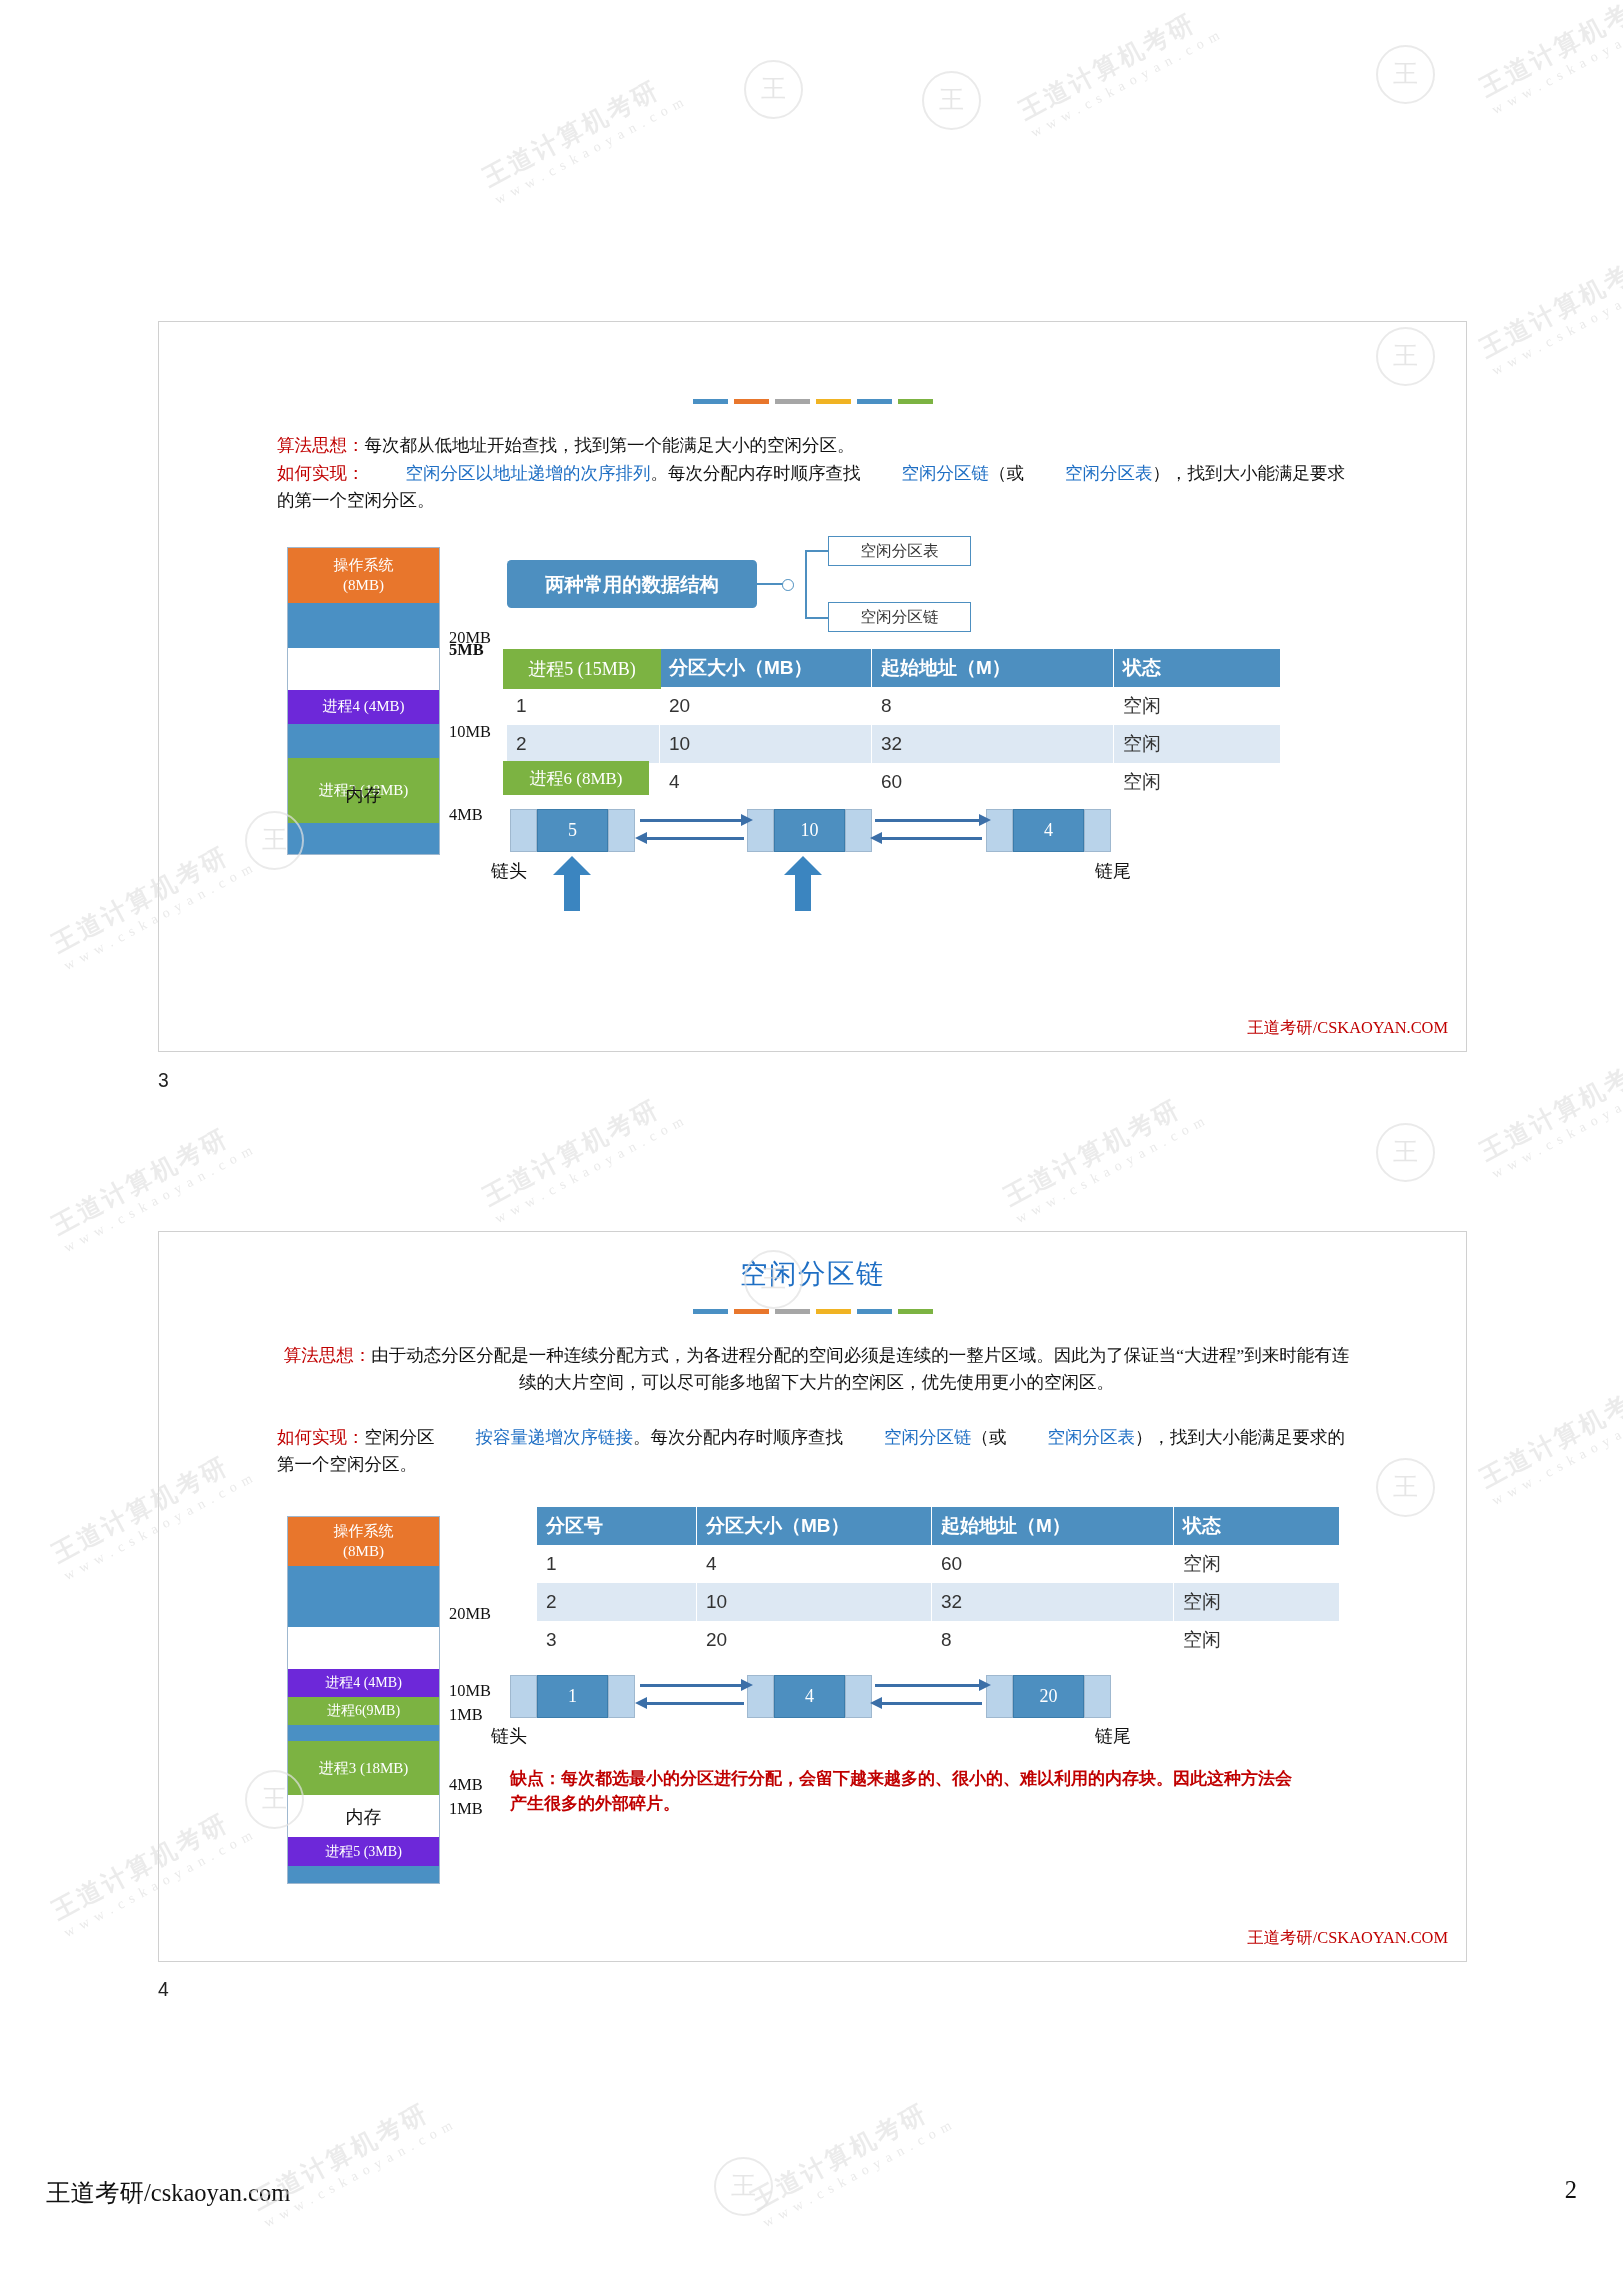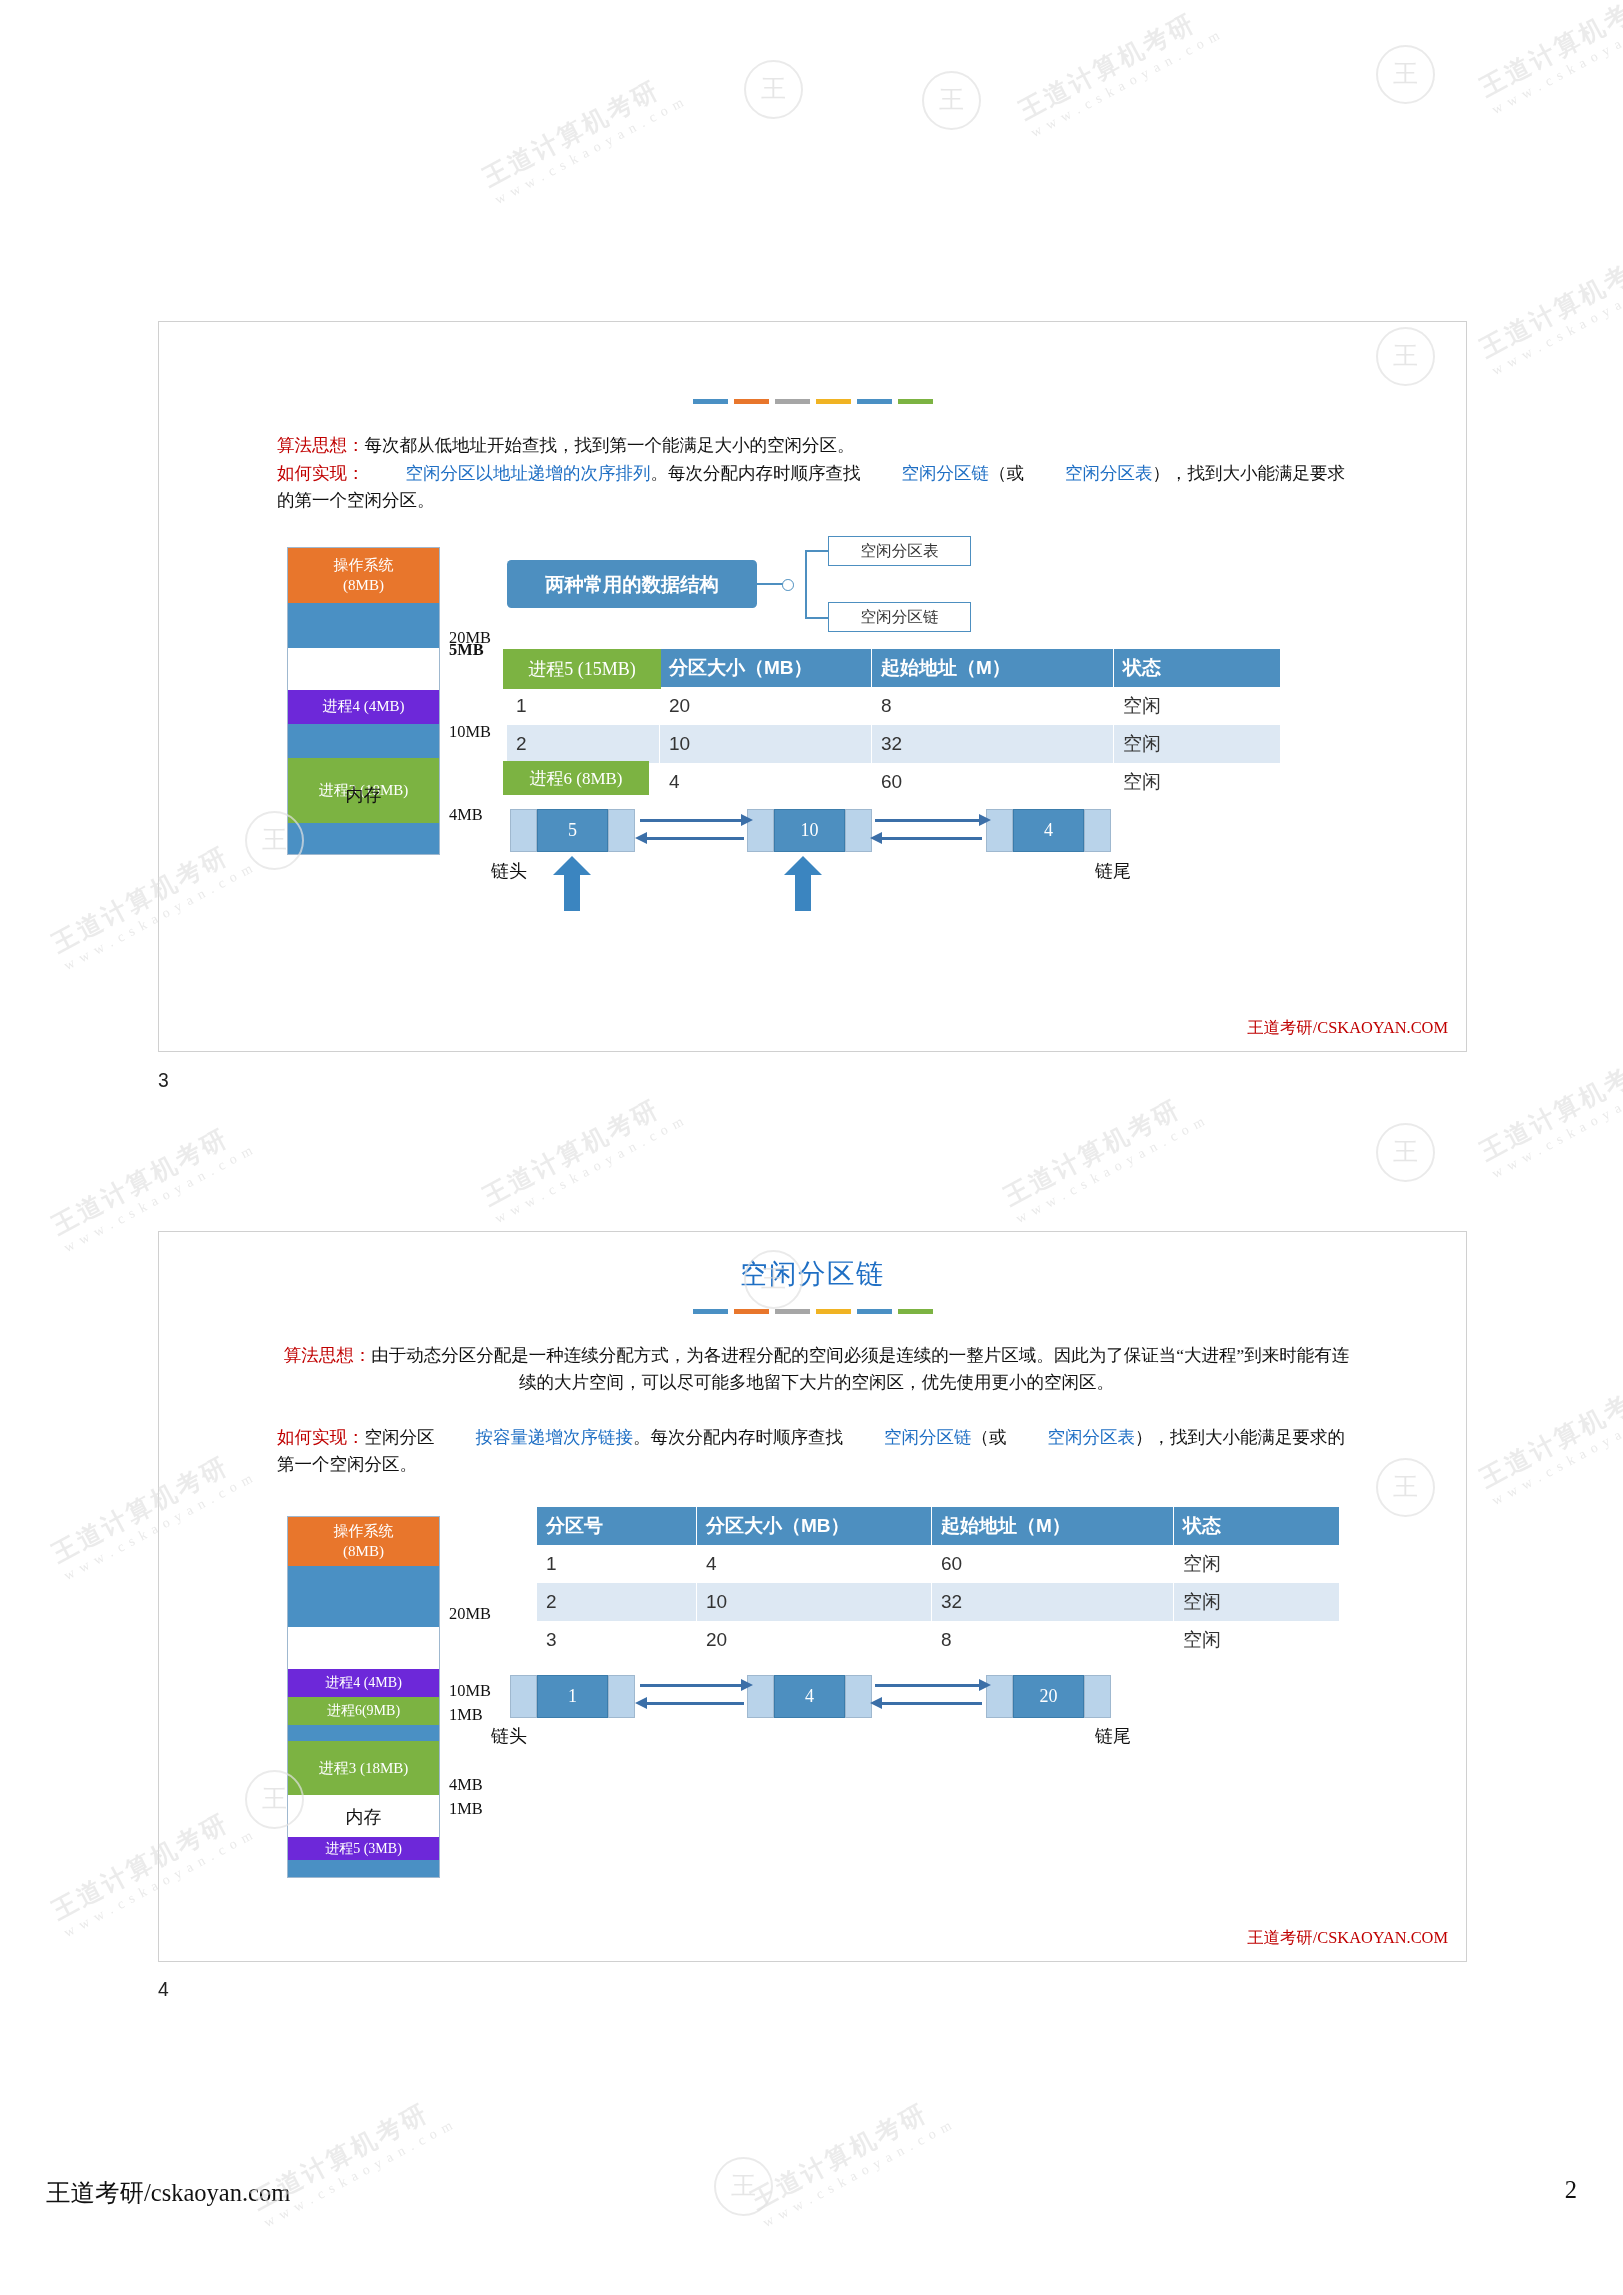--- a/index.html
+++ b/index.html
@@ -436,21 +436,21 @@
   <div class="mem" style="left:128px; top:284px;">
     <div class="os" style="height:49px;">
       <span>操作系统</span>
       <span>(8MB)</span>
     </div>
     <div class="free" style="height:61px;"></div>
     <div class="proc-lite" style="height:28px; font-size:14px;">进程4 (4MB)</div>
     <div class="proc" style="height:28px; font-size:14px;">进程6(9MB)</div>
     <div class="free" style="height:16.4px;"></div>
     <div class="proc" style="height:54px; font-size:15px;">进程3 (18MB)</div>
-    <div class="proc-lite" style="height:23px; font-size:14px;">进程5 (3MB)</div>
+    <div class="proc-lite" style="height:29px; font-size:14px;">进程5 (3MB)</div>
     <div class="free" style="height:16.4px;"></div>
   </div>
   <div class="mem-label" style="left:128px; top:573px; width:153px;">内存</div>
 
   <div class="size-tag" style="left:290px; top:372px;">20MB</div>
   <div class="size-tag" style="left:290px; top:449px;">10MB</div>
   <div class="size-tag" style="left:290px; top:473px;">1MB</div>
   <div class="size-tag" style="left:290px; top:543px;">4MB</div>
   <div class="size-tag" style="left:290px; top:567px;">1MB</div>
 
@@ -505,20 +505,23 @@
   <div class="arrow-head ah-left" style="left:476px; top:465px;"></div>
 
   <div class="arrow-line" style="left:716px; top:452px; width:107px;"></div>
   <div class="arrow-head ah-right" style="left:820px; top:447px;"></div>
   <div class="arrow-line" style="left:716px; top:470px; width:107px;"></div>
   <div class="arrow-head ah-left" style="left:711px; top:465px;"></div>
 
   <div class="chain-label" style="left:332px; top:492px;">链头</div>
   <div class="chain-label" style="left:936px; top:492px;">链尾</div>
 
+  <div class="note-red" style="left:351px; top:534px; width:796px;">
+    <span>缺点：</span><span>每次都选最小的分区进行分配，会留下越来越多的、很小的、难以利用的内存块。因此这种方法会产生很多的外部碎片。</span>
+  </div>
 
   <div class="footer-brand">王道考研/CSKAOYAN.COM</div>
 </div>
 <div class="slide-number" id="slide-4-number">4</div>
 
 <div class="page-footer-left">王道考研/cskaoyan.com</div>
 <div class="page-footer-right">2</div>
 
 
 </body></html>

